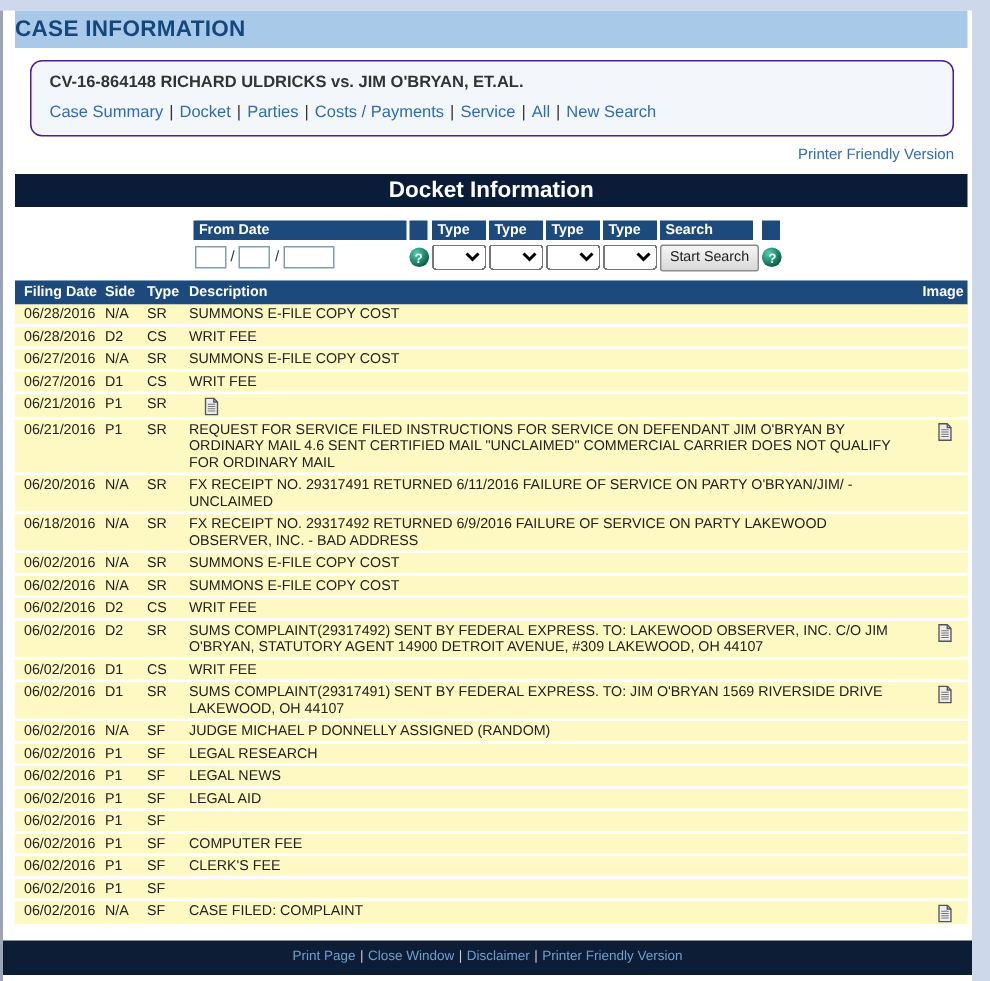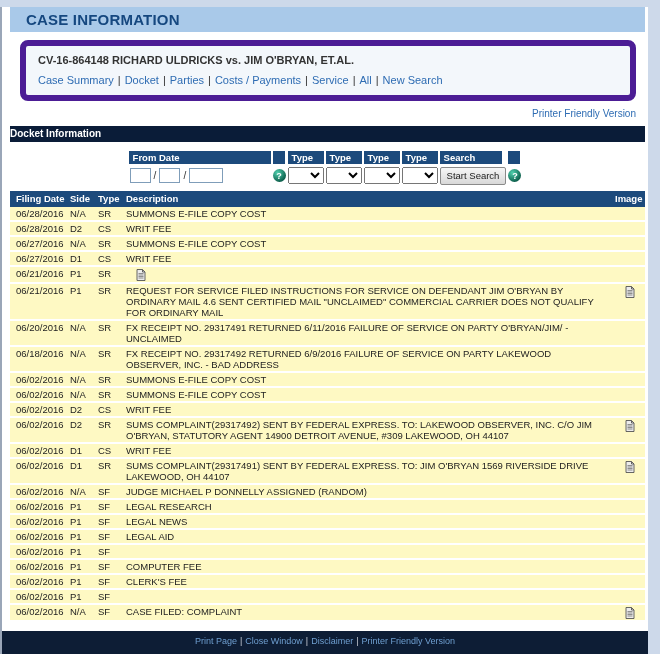--- a/index.html
+++ b/index.html
@@ -9,36 +9,36 @@
     background:#cdd9ea;
     font-family:"Liberation Sans", sans-serif;
   }
   .page {
     width:648px; min-height:648px; background:#ffffff;
     border-left:2px solid #9aa6b8;
   }
   
   .titlebar {
     margin:7px 3px 0 8px; background:#a9c9e9; color:#15477f;
-    font-weight:bold; font-size:15px; padding:4px 16px; letter-spacing:0.2px;
+    font-weight:bold; font-size:15px; padding:4px 0; letter-spacing:0.2px;
   }
   
   .casebox {
-    margin:8px 12px 0 18px; border:6px solid #4c1d95; border-radius:8px;
+    margin:8px 12px 0 18px; border:1px solid #4c1d95; border-radius:8px;
     background:#f3f7fb; padding:8px 12px 9px;
   }
   .case-title { font-size:11px; font-weight:bold; color:#333; }
   .case-nav { margin-top:8px; font-size:11px; }
   a { color:#2e6cb3; cursor:pointer; }
   .sep { color:#333; margin:0 4px; font-size:11px; }
   .pfv-row { text-align:right; margin:7px 12px 0 0; font-size:10px; }
   
   .docket-bar {
     margin:7px 3px 0 8px; background:#0a1c38; color:#ffffff;
-    font-weight:bold; font-size:10px; text-align:left; padding:2px 0 3px;
+    font-weight:bold; font-size:15px; text-align:center; padding:2px 0 3px;
   }
   
   .search-area { display:flex; justify-content:center; align-items:flex-start; margin-top:9px; gap:2px; }
   .sg { display:flex; flex-direction:column; }
   .sg-head {
     background:#1c4a7c; color:#fff; font-weight:bold; font-size:9.5px;
     height:13px; line-height:13px; padding:0 4px; margin-bottom:2px; white-space:nowrap;
   }
   .sg-head.empty { width:12px; padding:0; }
   .sg-body { display:flex; align-items:center; height:19px; }

